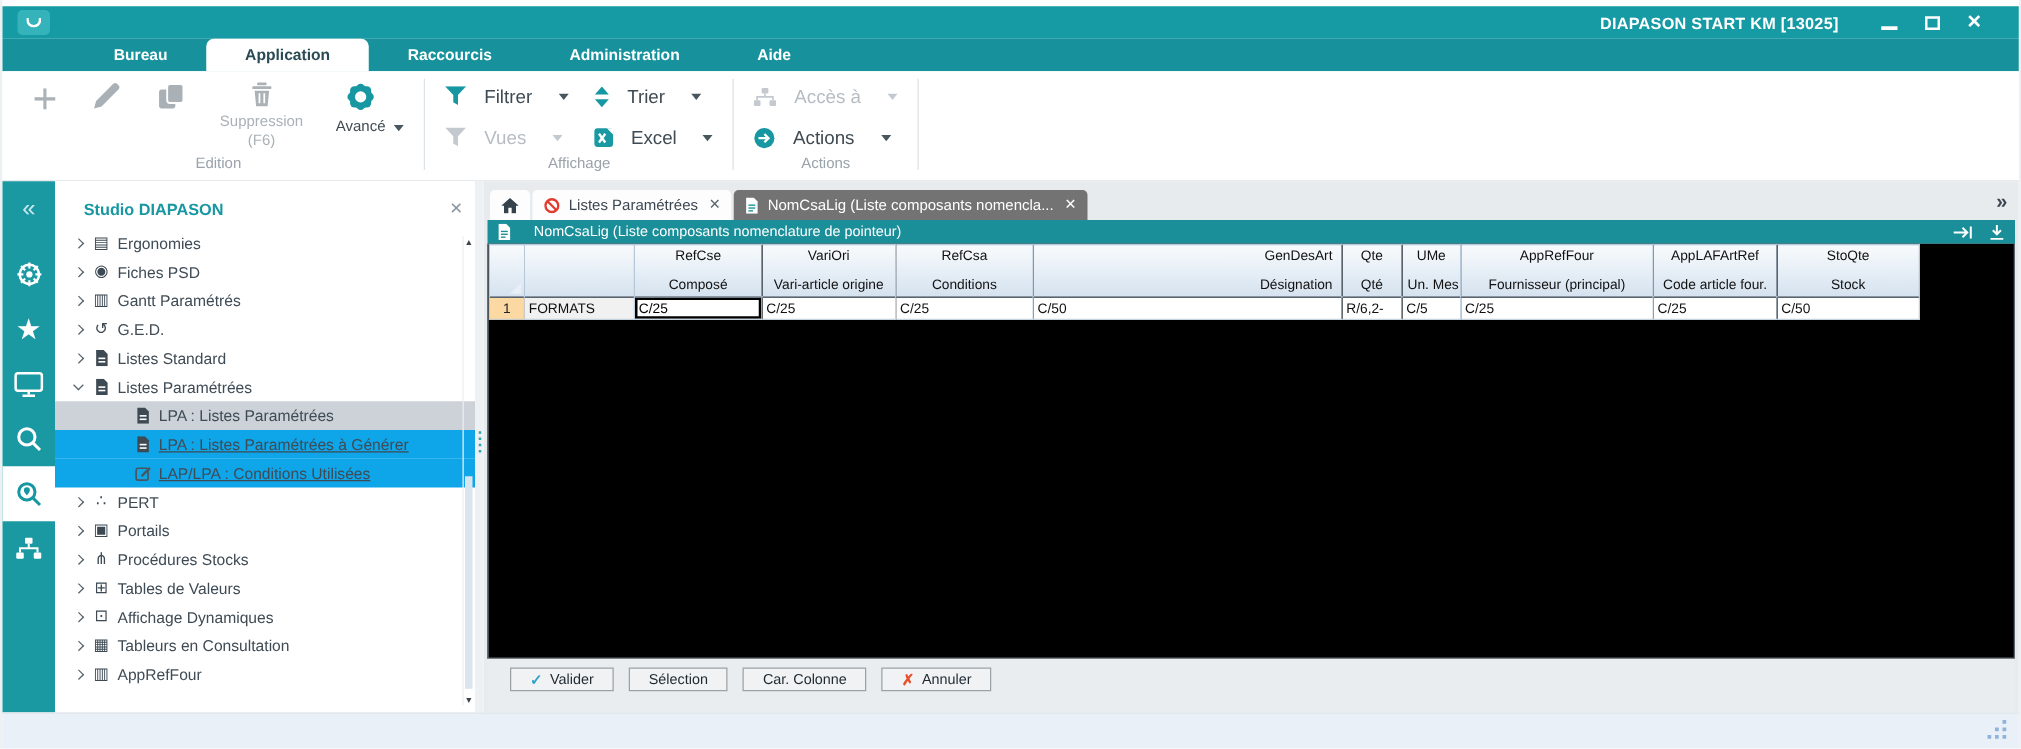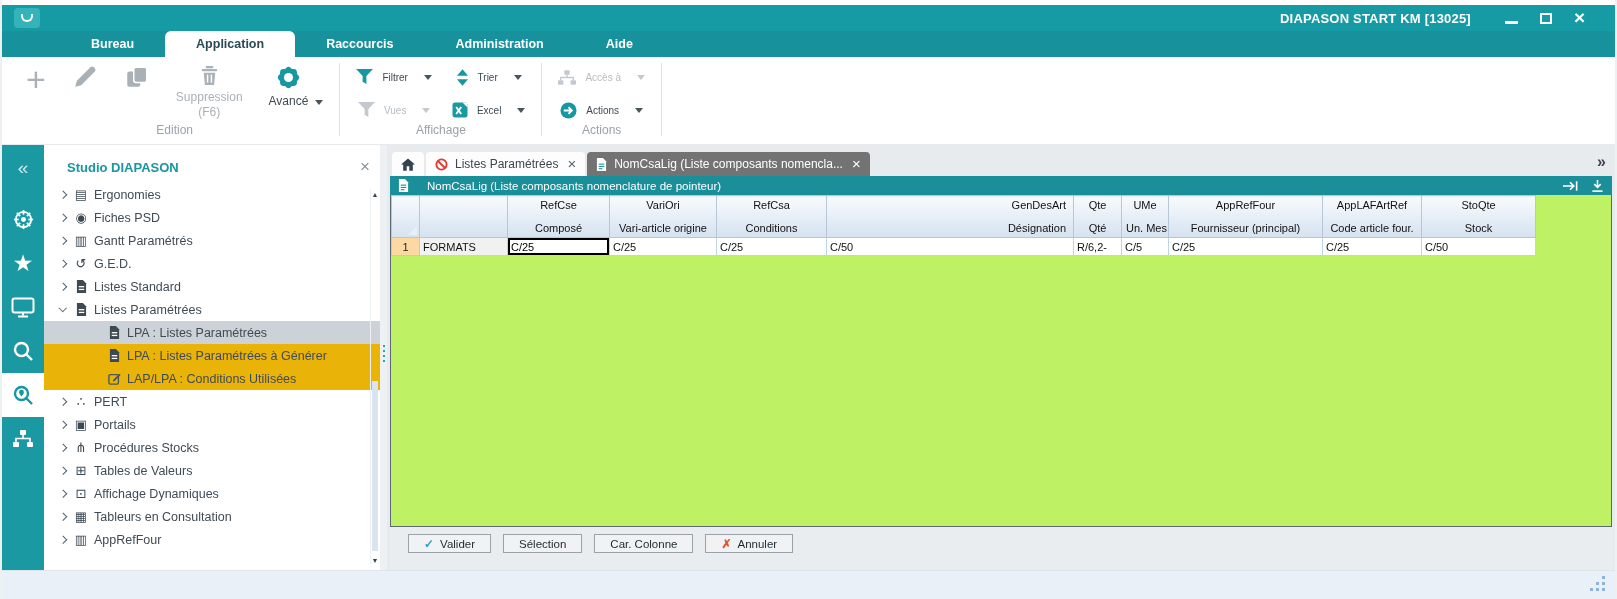--- a/index.html
+++ b/index.html
@@ -35,21 +35,21 @@
   .edit-btns { gap:26px; }
   .tbtn { display:flex; flex-direction:column; align-items:center; color:#aab1b7; }
   .tbtn .big { font-size:34px; line-height:30px; font-weight:300; }
   .tbtn-label { font-size:12px; color:#aab1b7; text-align:center; line-height:15px; margin-top:3px; }
   .tbtn-label.dark { color:#3f4a52; }
   .avance-wrap { display:flex; align-items:flex-start; }
   .caret { width:0; height:0; border-left:4.5px solid transparent; border-right:4.5px solid transparent;
     border-top:5.5px solid #4a565e; margin-left:7px; }
   .caret.gray { border-top-color:#c3c9ce; }
   .aff-grid { display:grid; grid-template-columns:auto auto; grid-auto-rows:26px; column-gap:20px; row-gap:7px; }
-  .menu-btn { display:flex; align-items:center; gap:9px; font-size:10px; color:#3f4a52;justify-content:center; }
+  .menu-btn { display:flex; align-items:center; gap:14px; font-size:15px; color:#3f4a52; }
   .menu-btn.disabled { color:#b6bcc2; }
   .act-col { display:flex; flex-direction:column; gap:7px; }
   .act-col .menu-btn { height:26px; }
 
   
   .body { flex:1; display:flex; min-height:0; }
 
   
   .rail { width:42px; background:#1b99a3; display:flex; flex-direction:column; align-items:center; }
   .rail-collapse { color:#cde9ec; font-size:19px; margin:12px 0 18px; }
@@ -58,21 +58,21 @@
   .rail-star { color:#fff; font-size:23px; }
 
   
   .nav-panel { width:336px; background:#fff; position:relative; }
   .nav-head { height:38px; display:flex; align-items:center; padding:6px 10px 0 23px; }
   .nav-title { color:#1797a1; font-weight:bold; font-size:13px; }
   .nav-close { margin-left:auto; color:#8a949c; font-size:17px; line-height:14px; }
   .tree { font-size:12.5px; color:#3f4b55; }
   .tree-item { height:23px; display:flex; align-items:center; padding-left:10px; }
   .tree-item.lvl1 { padding-left:43px; }
-  .tree-item.shaded { background:#eab308; }
+  .tree-item.shaded { background:#0ea5e9;text-decoration:underline; }
   .tree-item.selected { background:#ccd2d7; }
   .expander { width:17px; display:flex; align-items:center; justify-content:center; }
   .expander i { display:block; width:5.5px; height:5.5px; border:solid #55626b; border-width:0 1.6px 1.6px 0; }
   .expander.collapsed i { transform:rotate(-45deg); }
   .expander.expanded i { transform:rotate(45deg); margin-top:-3px; }
   .tree-icon { width:20px; display:flex; align-items:center; justify-content:center; }
   .tree-icon.glyph { font-size:13px; color:#3d4a54; font-family:"DejaVu Sans",sans-serif; }
   .tree-item .lbl { margin-left:3px; white-space:nowrap; }
   .tree-scroll { position:absolute; right:1px; top:44px; bottom:6px; width:9px; border-left:1px solid #edf0f2; }
   .sb-arrow { position:absolute; left:0; right:0; text-align:center; font-size:7px; color:#3b444b; }
@@ -90,21 +90,21 @@
     border-radius:4px 4px 0 0; margin-right:2px; font-size:12px; color:#3c4650; }
   .tab.active { background:#737373; color:#fff; }
   .tab .tab-close { font-size:15px; line-height:12px; color:#5a646c; margin-left:2px; }
   .tab.active .tab-close { color:#fff; }
   .tab-overflow { position:absolute; right:8px; top:8px; font-size:16px; font-weight:bold; color:#3c4650; letter-spacing:-2px; }
 
   .panel-header { height:19px; background:#1a8f99; display:flex; align-items:center; padding:0 8px; }
   .panel-title { color:#fff; font-size:11.5px; margin-left:18px; }
   .ph-icons { margin-left:auto; display:flex; align-items:center; gap:12px; }
 
-  .panel-body { flex:1; background:#bef264; border:1px solid #5c6771; border-top:none; overflow:hidden; }
+  .panel-body { flex:1; background:#000000; border:1px solid #5c6771; border-top:none; overflow:hidden; }
 
   table.grid { border-collapse:collapse; table-layout:fixed; border:1px solid #7d8b96; margin:0; }
   .grid th, .grid td { overflow:hidden; white-space:nowrap; font-weight:normal; }
   .grid thead th { height:42px; background:linear-gradient(#f8fbfd,#d5e2ef); border:1px solid #b6c8d8; padding:0; }
   .hcell { height:100%; display:flex; flex-direction:column; justify-content:space-between; padding:3px 4px; font-size:11px; color:#111; }
   .hcell div { text-align:center; }
   .al-r .hcell div { text-align:right; padding-right:3px; }
   th.col-selected { background:linear-gradient(#fbd98f,#f2bb5e); border:1px solid #cfa04a; }
   th.col-corner { background:#a9c5e8; position:relative; }
   th.col-corner::after { content:""; position:absolute; right:2px; bottom:2px; width:0; height:0;

